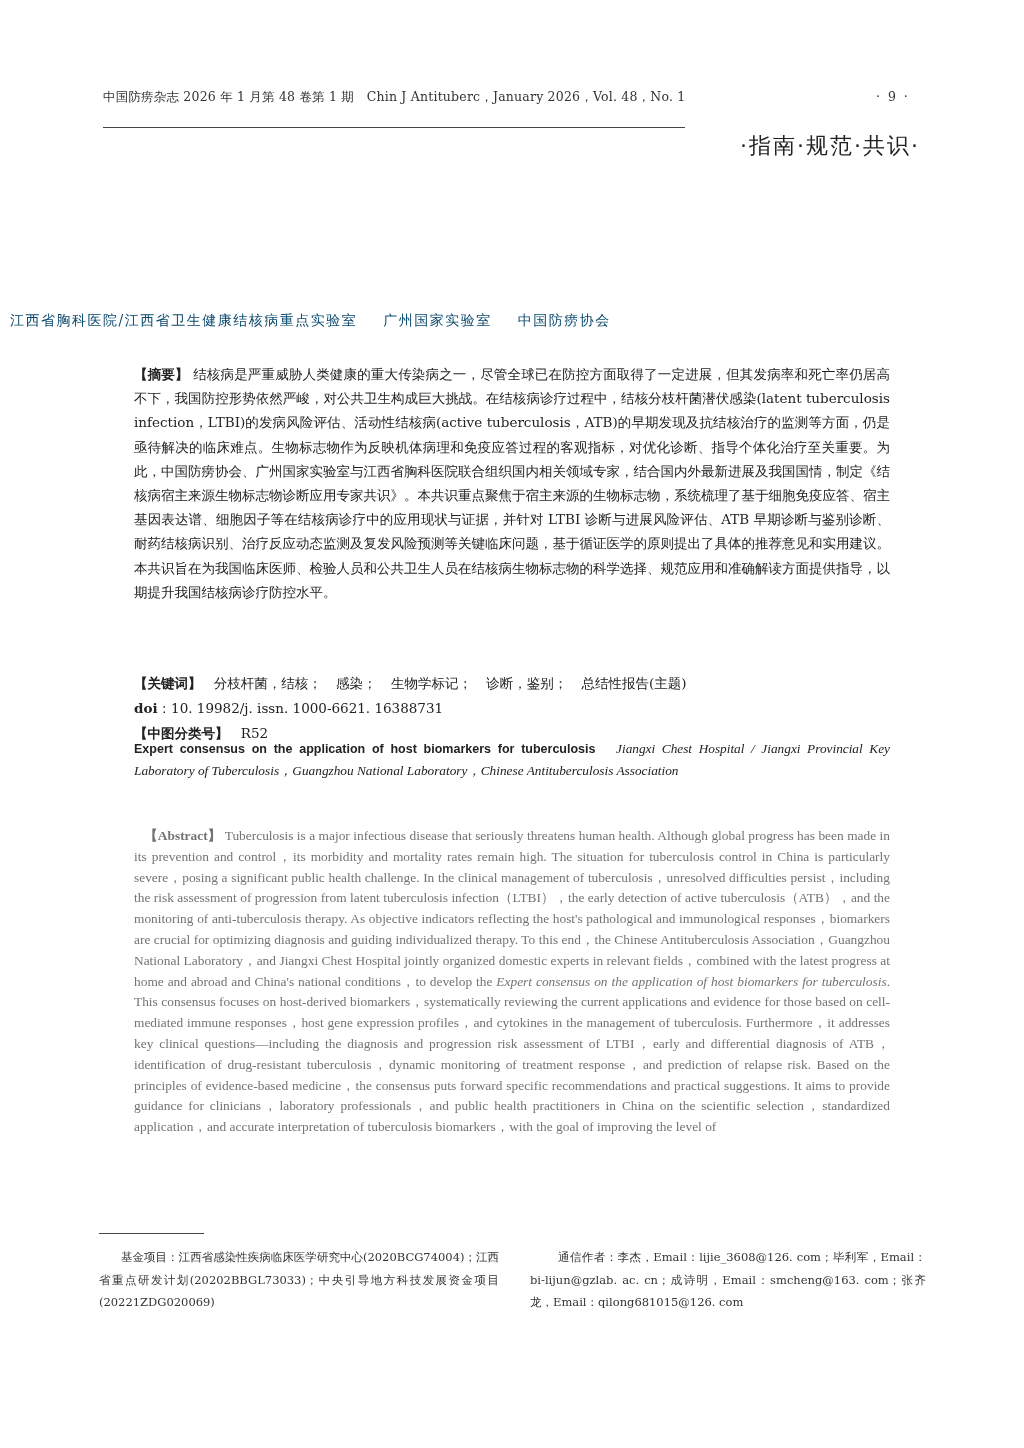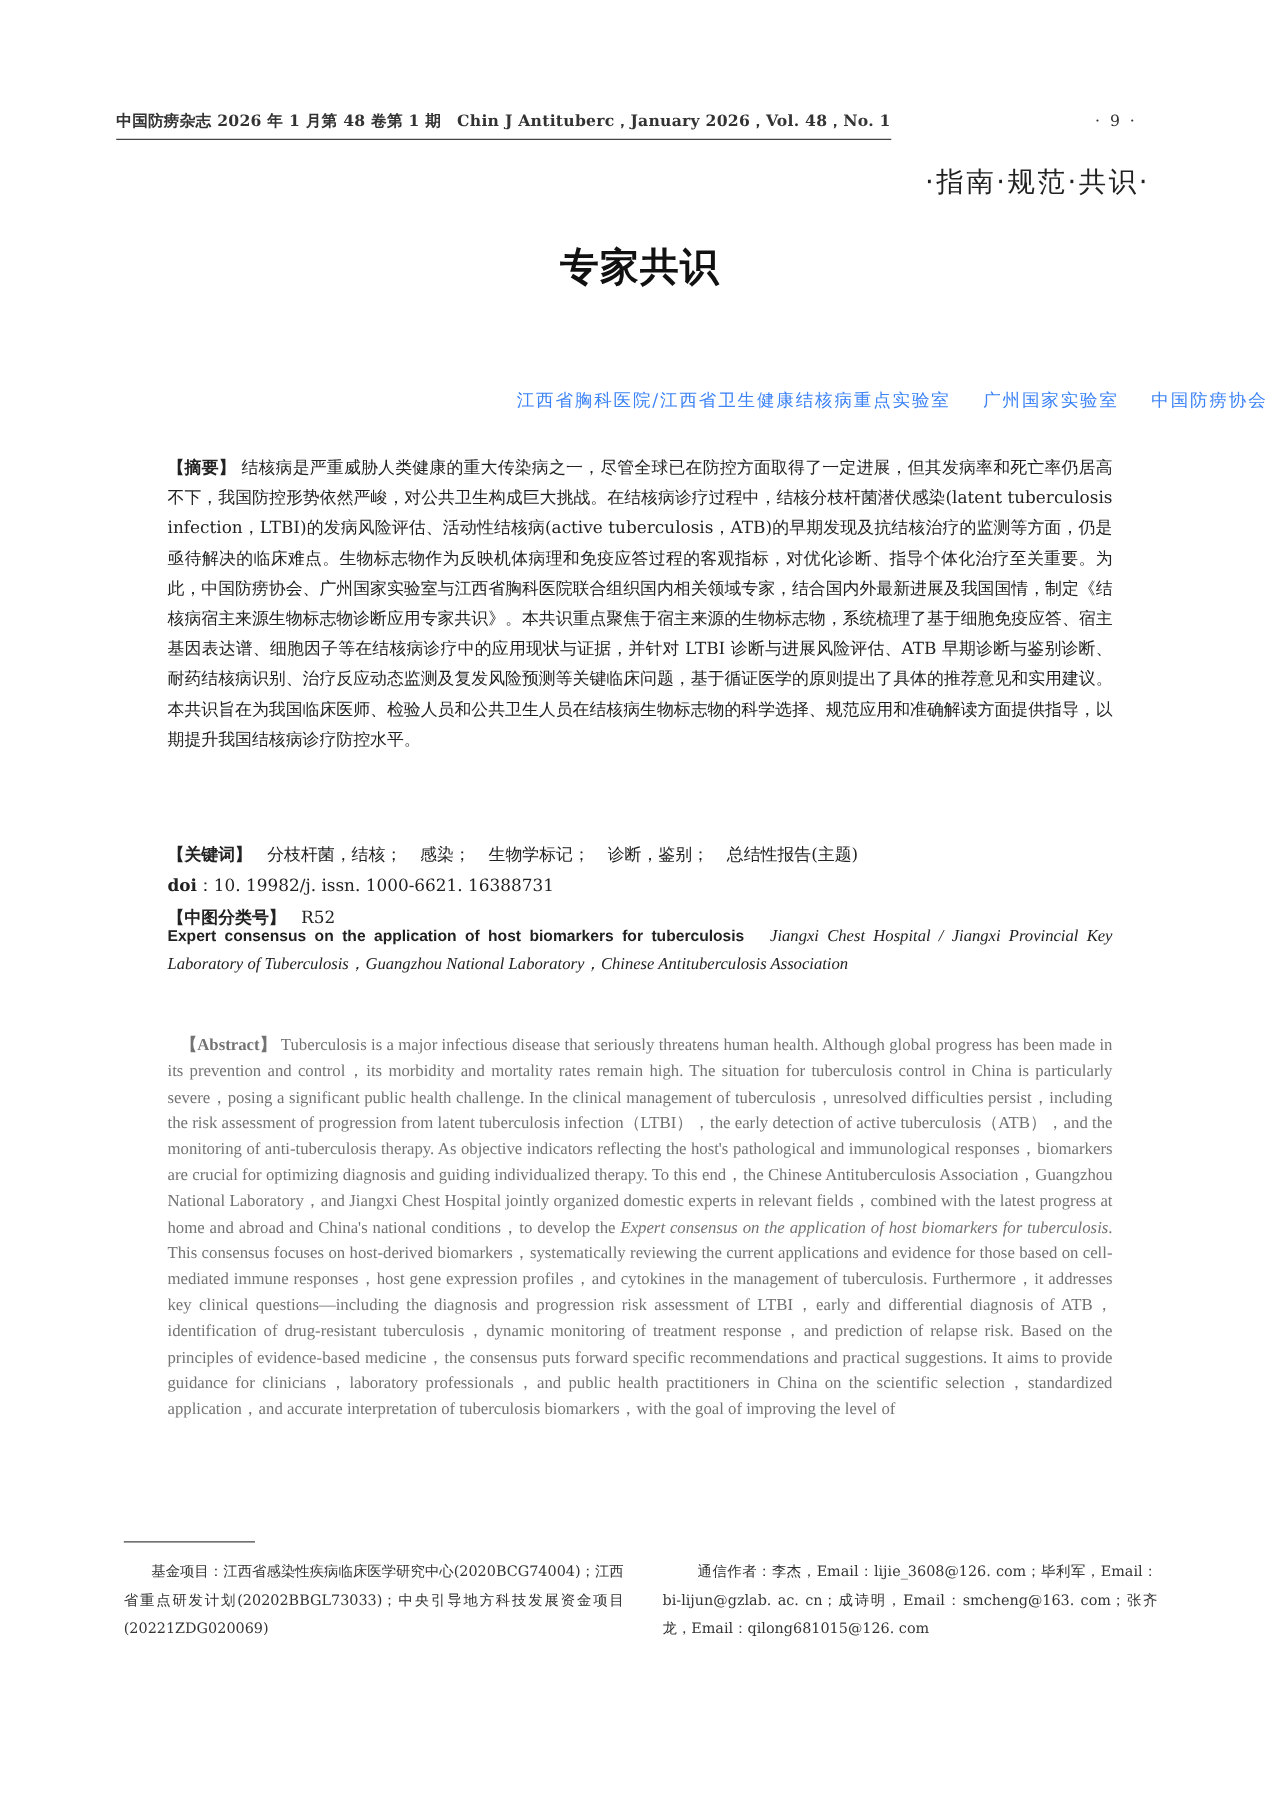--- a/index.html
+++ b/index.html
@@ -2,43 +2,43 @@
 <html><head>
 <meta charset="utf-8">
 <style>
   html, body { margin: 0; padding: 0; background: #ffffff; }
   body {
     width: 1024px; height: 1448px; position: relative; overflow: hidden;
     color: #1a1a1a;
     font-family: "DejaVu Serif", "Liberation Serif", serif;
   }
   .running-head {
-    position: absolute; left: 93px; top: 89px;
+    position: absolute; left: 103px; top: 89px;
     font-size: 12.5px; color: #333;
-    border-bottom: 1px solid #444; padding-bottom: 5px;
-    letter-spacing: 0.2px; white-space: nowrap; font-weight: bold;
+    border-bottom: 1px solid #444; padding-bottom: 21px;
+    letter-spacing: 0.2px; white-space: nowrap;
   }
   .page-num {
     position: absolute; left: 876px; top: 89px; font-size: 12.5px; color: #333;
     letter-spacing: 2px;
   }
   .section-tag {
     position: absolute; right: 104px; top: 131px;
     font-size: 22px; color: #222; letter-spacing: 2px;
     font-family: "DejaVu Sans", "Liberation Sans", sans-serif;
   }
   .title {
     position: absolute; left: 0; width: 1024px; top: 190px; text-align: center;
     font-family: "DejaVu Sans", "Liberation Sans", sans-serif;
     font-size: 31px; font-weight: bold; line-height: 48px; color: #111;
     letter-spacing: 1px;
   }
   .affiliations {
-    position: absolute; left: 0; width: 1024px; top: 312px; text-align: right;
-    font-size: 14px; letter-spacing: 1.5px; color: #3b82f6; white-space: nowrap;
+    position: absolute; left: 0; width: 1024px; top: 312px; text-align: left;
+    font-size: 14px; letter-spacing: 1.5px; color: #0c4a6e; white-space: nowrap;
   }
   .affiliations span { margin: 0 10px; }
   .zh-abstract {
     position: absolute; left: 134px; width: 756px; top: 362px;
     font-size: 13.5px; line-height: 24.2px; color: #222;
     text-align: justify; text-indent: 0;
   }
   .zh-abstract .label, .kw-label, .clc-label { font-family: "DejaVu Sans", "Liberation Sans", sans-serif; font-weight: bold; }
   .zh-abstract .label { margin-left: 0; }
   .meta-line {
@@ -74,21 +74,20 @@
   .footnote.right { left: 530px; width: 396px; text-indent: 28px; }
 </style>
 </head>
 <body>
 
 <div class="running-head">中国防痨杂志 2026 年 1 月第 48 卷第 1 期　Chin J Antituberc，January 2026，Vol. 48，No. 1</div>
 <div class="page-num">· 9 ·</div>
 <div class="section-tag">·指南·规范·共识·</div>
 
 <div class="title">
-  <div>专家共识</div>
 </div>
 
 <div class="affiliations">
   <span>江西省胸科医院/江西省卫生健康结核病重点实验室</span>
   <span>广州国家实验室</span>
   <span>中国防痨协会</span>
 </div>
 
 <div class="zh-abstract">
   <span class="label">【摘要】</span>

